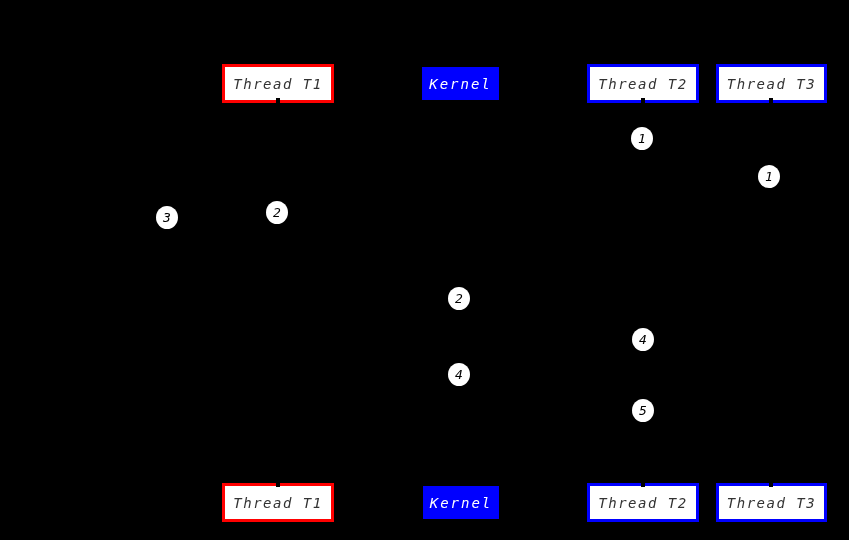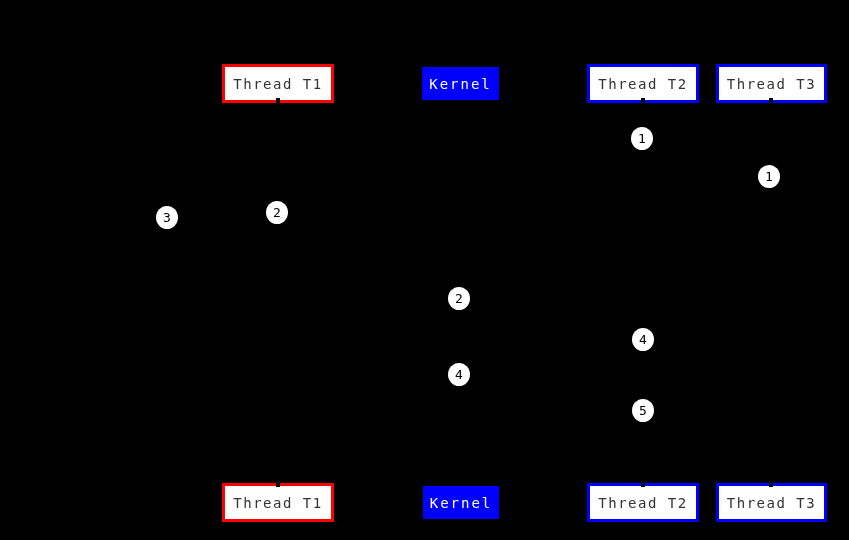--- a/index.html
+++ b/index.html
@@ -15,20 +15,21 @@
   body {
     width: 849px; height: 540px;
     background: var(--background);
     font-family: "DejaVu Sans Mono", "Liberation Mono", monospace;
     overflow: hidden;
   }
   #canvas {
     position: relative;
     width: 804px; height: 540px;
     background: var(--background);
+    font-style: italic;
   }
   .box {
     position: absolute;
     display: flex; align-items: center; justify-content: center;
     font-size: 14px;
     letter-spacing: 1.5px;
     white-space: nowrap;
   }
   .box.redbox {
     background: var(--white);

